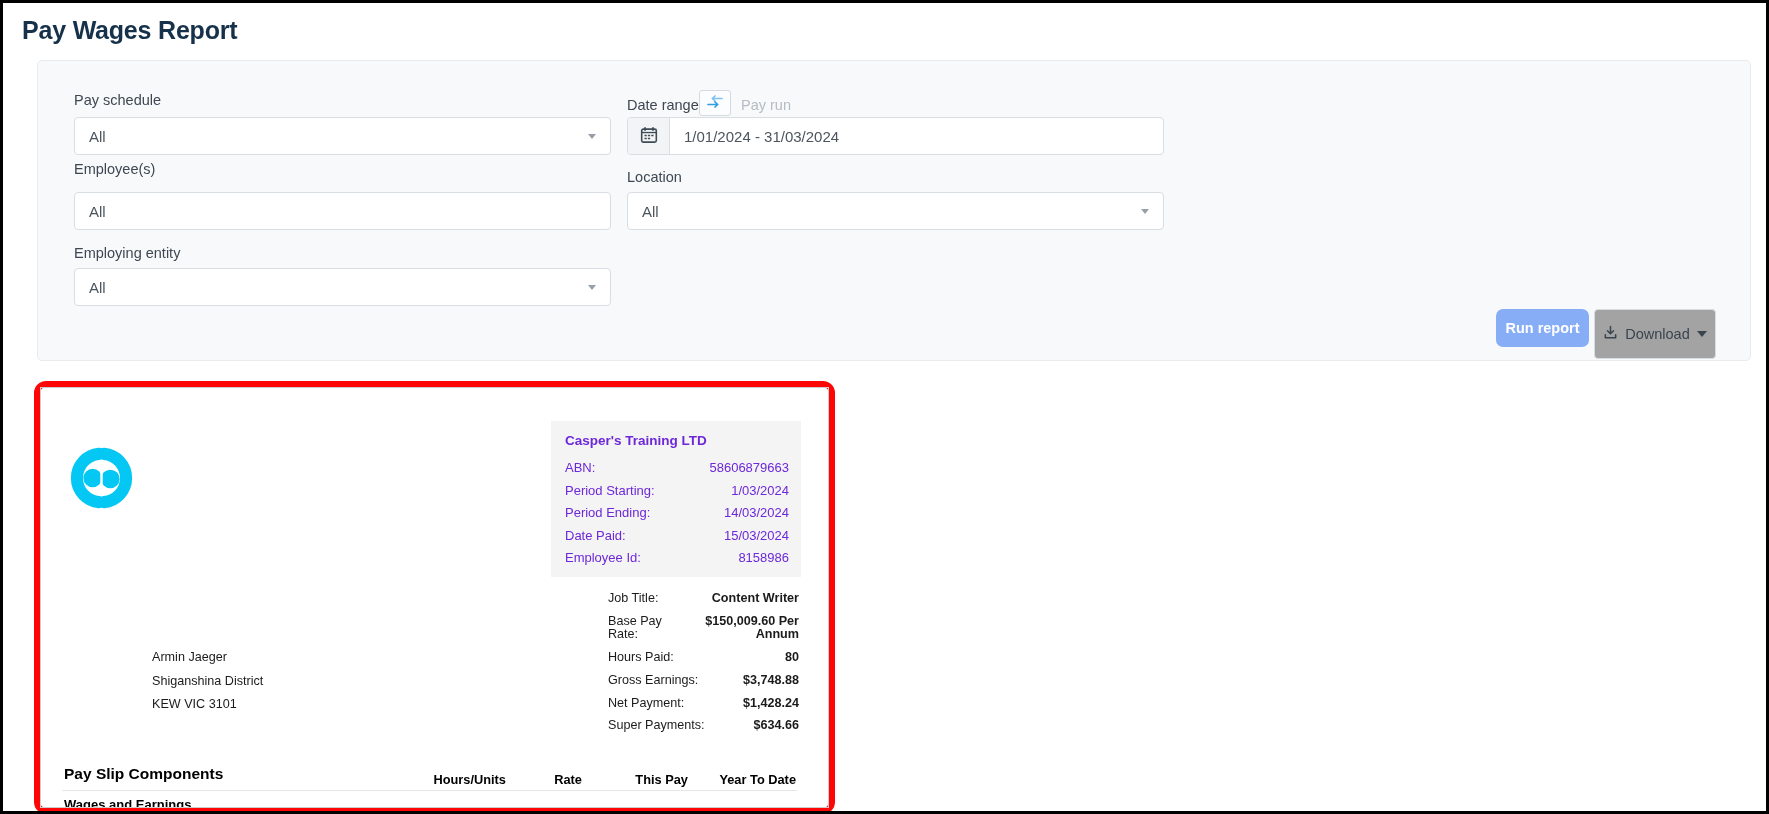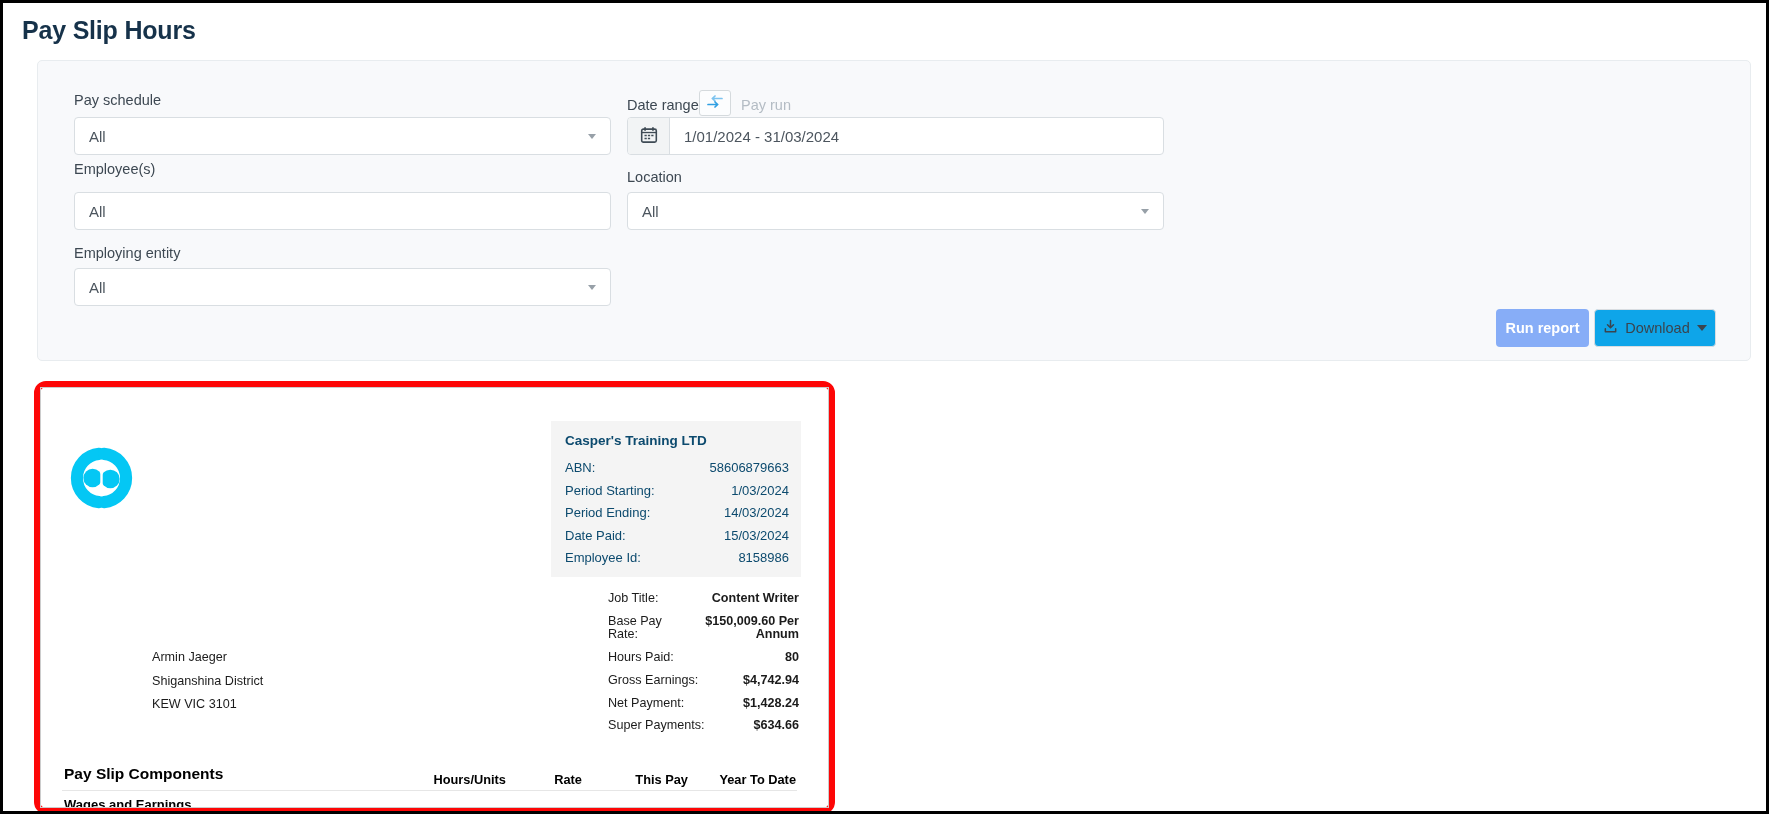--- a/index.html
+++ b/index.html
@@ -52,22 +52,22 @@
     display:flex; align-items:center; justify-content:center; cursor:pointer;
   }
   .muted-label { color:#b4bcc4; font-weight:400; }
 
   .btn-primary {
     position:absolute; width:93px; height:38px; border:none; border-radius:4px;
     background:#87adf7; color:#fff; font-size:14.5px; font-weight:600;
     font-family:"Liberation Sans",sans-serif; cursor:pointer;
   }
   .btn-secondary {
-    position:absolute; width:122px; height:38px; border-radius:4px;
-    background:#0ea5e9; border:1px solid #d9dde1; color:#3a444e;
+    position:absolute; width:122px; height:50px; border-radius:4px;
+    background:#a3a3a3; border:1px solid #d9dde1; color:#3a444e;
     font-size:14.5px; font-family:"Liberation Sans",sans-serif;
     display:flex; align-items:center; justify-content:center; gap:7px; cursor:pointer;
   }
   .dl-caret {
     width:0; height:0;
     border-left:5px solid transparent; border-right:5px solid transparent;
     border-top:6px solid #3a444e;
   }
 
   
@@ -75,21 +75,21 @@
     position:absolute; left:31px; top:378px; width:801px; height:433px;
     border:6px solid #fd0606; border-radius:12px; background:#fff;
   }
   .card {
     position:absolute; inset:0; border:1px solid #cccccc; overflow:hidden;
   }
   .logo { position:absolute; left:27px; top:55px; }
 
   .company-box {
     position:absolute; left:510px; top:33px; width:250px; height:156px;
-    background:#f4f4f4; padding:11px 12px 0 14px; color:#0c4a6e;
+    background:#f4f4f4; padding:11px 12px 0 14px; color:#6d28d9;
   }
   .company-name { font-size:13.5px; font-weight:700; line-height:17px; margin-bottom:12px; }
   .kv-row { display:flex; justify-content:space-between; font-size:13px; line-height:14px; margin-bottom:8.5px; }
 
   .job-box { position:absolute; left:527px; top:204px; width:231px; color:#1b1b1b; }
   .job-row { display:flex; justify-content:space-between; font-size:12.6px; line-height:13.5px; margin-bottom:9.3px;margin-left:40px; }
   .job-row .v { font-weight:700; text-align:right; }
 
   .address { position:absolute; left:111px; top:262px; color:#1b1b1b; font-size:12.6px; line-height:14px; }
   .address div { margin-bottom:9.5px; }
@@ -97,21 +97,21 @@
   .comp-title { position:absolute; left:23px; top:377px; font-size:15.5px; font-weight:700; color:#000; }
   .col-head { position:absolute; top:384px; font-size:12.8px; font-weight:700; color:#000; }
   .rule { position:absolute; left:21px; right:31px; top:402px; height:1px; background:#e6e6e6; }
   .section-head { position:absolute; left:23px; top:409px; font-size:13px; font-weight:700; color:#000; }
 </style>
 </head>
 <body>
 
 <div class="screen">
 
-  <div class="page-title">Pay Slip Hours</div>
+  <div class="page-title">Pay Wages Report</div>
 
   <div class="panel">
 
     <div class="flabel" style="left:36px; top:31px;">Pay schedule</div>
     <div class="fbox" style="left:36px; top:56px; width:537px;">
       <div class="val">All</div>
       <div class="caret"></div>
     </div>
 
     <div class="flabel" style="left:589px; top:36px;">Date range</div>
@@ -149,21 +149,21 @@
       <div class="val">All</div>
       <div class="caret"></div>
     </div>
 
     <div class="flabel" style="left:36px; top:184px;">Employing entity</div>
     <div class="fbox" style="left:36px; top:207px; width:537px;">
       <div class="val">All</div>
       <div class="caret"></div>
     </div>
 
-    <button class="btn-primary" style="left:1458px; top:248px;">Run report</button>
+    <button class="btn-primary" style="left:1458px; top:248px;border-radius:7px;">Run report</button>
     <div class="btn-secondary" style="left:1556px; top:248px;">
       <span>
         <svg width="15" height="15" viewBox="0 0 16 16">
           <path d="M8 1.5v7.5 M4.8 6.2L8 9.4l3.2-3.2" stroke="#3a444e" stroke-width="1.6" fill="none" stroke-linecap="round" stroke-linejoin="round"></path>
           <path d="M2.5 10.5v3h11v-3" stroke="#3a444e" stroke-width="1.6" fill="none" stroke-linecap="round" stroke-linejoin="round"></path>
         </svg>
       </span>
       <span>Download</span>
       <span class="dl-caret"></span>
     </div>
@@ -216,21 +216,21 @@
         <div class="job-row">
           <span>Base Pay Rate:</span>
           <span class="v">$150,009.60 Per Annum</span>
         </div>
         <div class="job-row">
           <span>Hours Paid:</span>
           <span class="v">80</span>
         </div>
         <div class="job-row">
           <span>Gross Earnings:</span>
-          <span class="v">$4,742.94</span>
+          <span class="v">$3,748.88</span>
         </div>
         <div class="job-row">
           <span>Net Payment:</span>
           <span class="v">$1,428.24</span>
         </div>
         <div class="job-row">
           <span>Super Payments:</span>
           <span class="v">$634.66</span>
         </div>
       </div>

